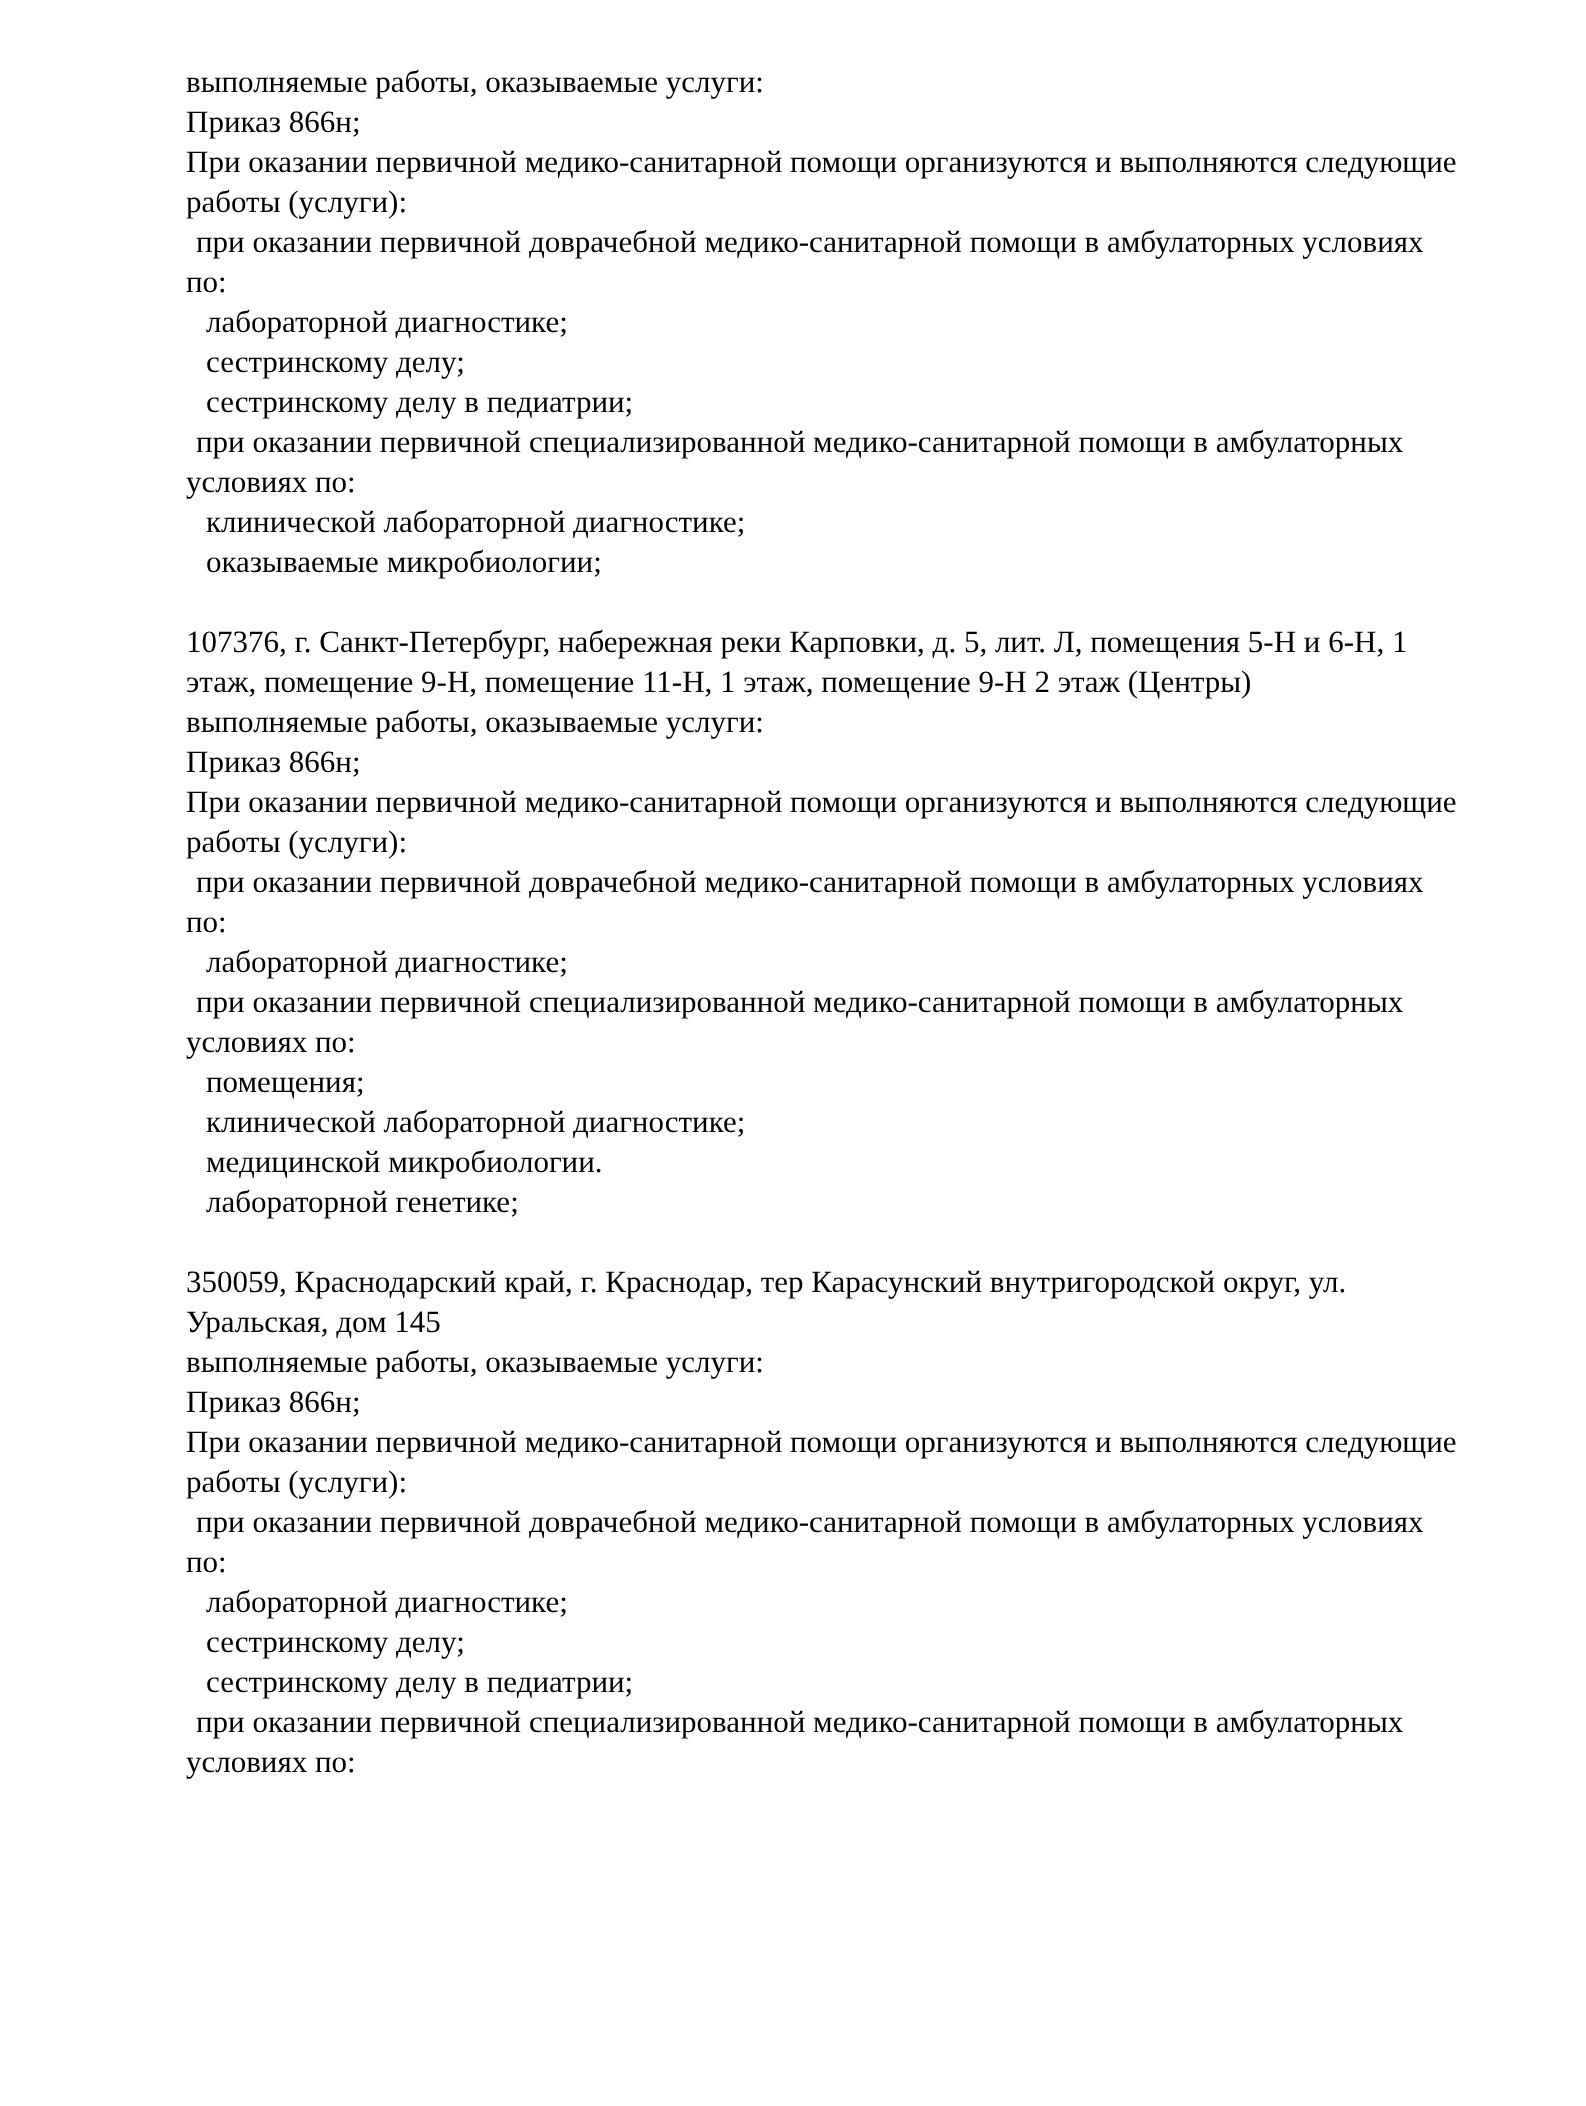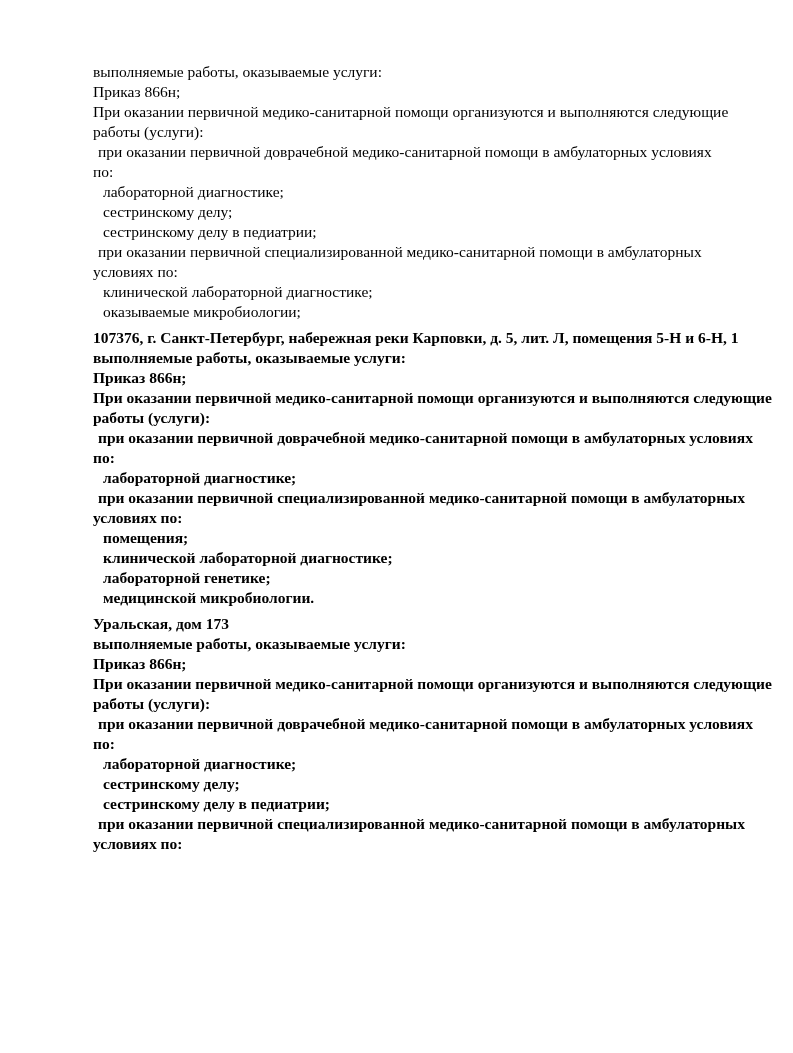--- a/index.html
+++ b/index.html
@@ -8,29 +8,28 @@
     background: #ffffff;
   }
   body {
     width: 793px;
     height: 1053px;
     overflow: hidden;
   }
   .doc {
     box-sizing: border-box;
     width: 785px;
-    padding: 62px 40px 0 93px;
+    padding: 32px 40px 0 93px;
     font-family: "Liberation Serif", "DejaVu Serif", serif;
     font-size: 15.5px;
     line-height: 20px;
     color: #000000;
   }
   .section + .section {
-    margin-top: 6px;
-    font-weight: bold;
+    margin-top: 20px;
   }
   .line {
     white-space: nowrap;
   }
   .indent-0 { padding-left: 0; }
   .indent-1 { padding-left: 5px; }
   .indent-2 { padding-left: 10px; }
 </style>
 </head>
 <body>
@@ -46,36 +45,38 @@
       <div class="line indent-2">лабораторной диагностике;</div>
       <div class="line indent-2">сестринскому делу;</div>
       <div class="line indent-2">сестринскому делу в педиатрии;</div>
       <div class="line indent-1">при оказании первичной специализированной медико-санитарной помощи в амбулаторных</div>
       <div class="line indent-0">условиях по:</div>
       <div class="line indent-2">клинической лабораторной диагностике;</div>
       <div class="line indent-2">оказываемые микробиологии;</div>
     </div>
     <div class="section">
       <div class="line indent-0">107376, г. Санкт-Петербург, набережная реки Карповки, д. 5, лит. Л, помещения 5-Н и 6-Н, 1</div>
+      <div class="line indent-0">этаж, помещение 9-Н, помещение 11-Н, 1 этаж, помещение 9-Н 2 этаж (Центры)</div>
       <div class="line indent-0">выполняемые работы, оказываемые услуги:</div>
       <div class="line indent-0">Приказ 866н;</div>
       <div class="line indent-0">При оказании первичной медико-санитарной помощи организуются и выполняются следующие</div>
       <div class="line indent-0">работы (услуги):</div>
       <div class="line indent-1">при оказании первичной доврачебной медико-санитарной помощи в амбулаторных условиях</div>
       <div class="line indent-0">по:</div>
       <div class="line indent-2">лабораторной диагностике;</div>
       <div class="line indent-1">при оказании первичной специализированной медико-санитарной помощи в амбулаторных</div>
       <div class="line indent-0">условиях по:</div>
       <div class="line indent-2">помещения;</div>
       <div class="line indent-2">клинической лабораторной диагностике;</div>
+      <div class="line indent-2">медицинской микробиологии.</div>
       <div class="line indent-2">лабораторной генетике;</div>
-      <div class="line indent-2">медицинской микробиологии.</div>
     </div>
     <div class="section">
-      <div class="line indent-0">Уральская, дом 173</div>
+      <div class="line indent-0">350059, Краснодарский край, г. Краснодар, тер Карасунский внутригородской округ, ул.</div>
+      <div class="line indent-0">Уральская, дом 145</div>
       <div class="line indent-0">выполняемые работы, оказываемые услуги:</div>
       <div class="line indent-0">Приказ 866н;</div>
       <div class="line indent-0">При оказании первичной медико-санитарной помощи организуются и выполняются следующие</div>
       <div class="line indent-0">работы (услуги):</div>
       <div class="line indent-1">при оказании первичной доврачебной медико-санитарной помощи в амбулаторных условиях</div>
       <div class="line indent-0">по:</div>
       <div class="line indent-2">лабораторной диагностике;</div>
       <div class="line indent-2">сестринскому делу;</div>
       <div class="line indent-2">сестринскому делу в педиатрии;</div>
       <div class="line indent-1">при оказании первичной специализированной медико-санитарной помощи в амбулаторных</div>

